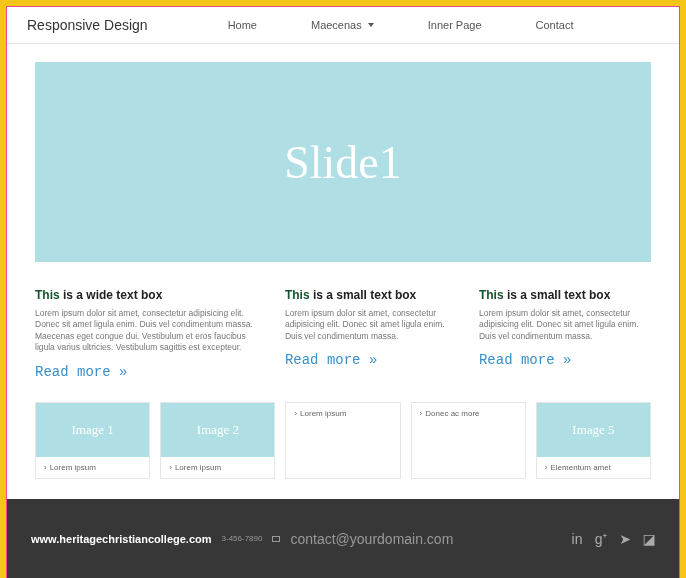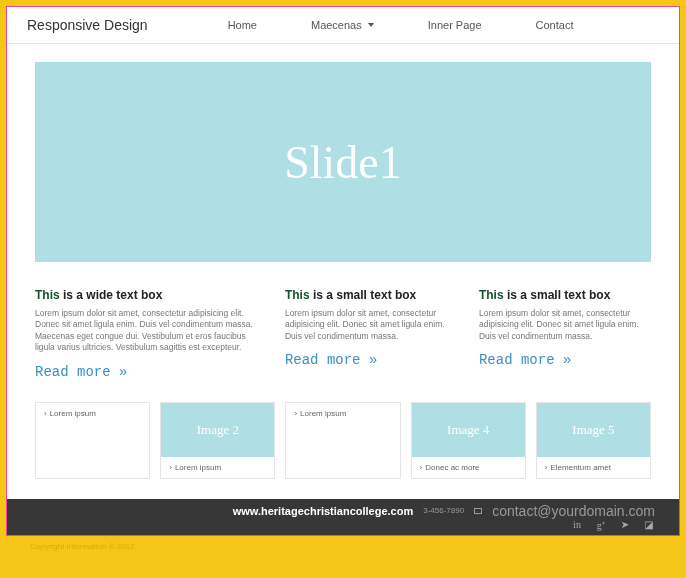--- a/index.html
+++ b/index.html
@@ -19,27 +19,27 @@
     .col h3 { font-size: 12px; font-weight: bold; color: #222; margin-bottom: 6px; }
     .col h3 .hl { color: #14532d; }
     .col p { font-size: 8.5px; color: #777; line-height: 1.35; margin-bottom: 10px; }
     .readmore { font-size: 14px; color: #3a8fc8; cursor: pointer; font-family: Liberation Mono, monospace; }
     .thumbs { display: flex; gap: 10px; }
     .thumb { flex: 1; border: 1px solid #e5e5e5; }
     .thumb-img { background: #afdfe4; height: 54px; display: flex; align-items: center; justify-content: center; }
     .thumb-label { font-family: Georgia, serif; font-size: 13px; color: #fff; }
     .thumb-cap { padding: 6px 8px; font-size: 8px; color: #666; display: flex; align-items: center; gap: 3px; }
     .chev { font-size: 8px; color: #666; }
-    .footer { background: #373737; padding: 4px 24px; display: flex; align-items: flex-end; justify-content: space-between; flex-direction: column; }
+    .footer { background: #373737; padding: 32px 24px; display: flex; align-items: center; justify-content: space-between; }
     .footer-left { display: flex; align-items: center; gap: 10px; }
     .domain { font-size: 11px; color: #fff; font-weight: bold; }
     .phone { font-size: 8px; color: #999; }
     .email { font-size: 14px; color: #999; display: flex; align-items: center; gap: 10px; }
     .social { display: flex; gap: 12px; color: #aaa; }
-    .social span { width: 12px; height: 12px; display: flex; align-items: center; justify-content: center; font-size: 10px; cursor: pointer; font-family: Liberation Serif, serif; }
+    .social span { width: 12px; height: 12px; display: flex; align-items: center; justify-content: center; font-size: 14px; cursor: pointer; }
     .copyright { padding: 6px 24px; font-size: 8px; color: #d6b000; background: #f5c518; }
     .env-icon { width: 8px; height: 6px; border: 1px solid #999; position: relative; display: inline-block; }
   </style>
 </head>
 <body>
 
 <div class="page">
   <div class="topbar">
     <div class="brand">Responsive Design</div>
     <div class="nav">
@@ -77,20 +77,23 @@
       </div>
       <div class="col col-small">
         <h3><span class="hl">This</span><span> is a small text box</span></h3>
         <p>Lorem ipsum dolor sit amet, consectetur adipisicing elit. Donec sit amet ligula enim. Duis vel condimentum massa.</p>
         <div class="readmore">Read more »</div>
       </div>
     </div>
 
     <div class="thumbs">
       <div class="thumb">
+        <div class="thumb-img">
+            <span class="thumb-label">Image 1</span>
+          </div>
         <div class="thumb-cap">
             <span class="chev">›</span>
             <span>Lorem ipsum</span>
           </div>
       </div>
       <div class="thumb">
         <div class="thumb-img">
             <span class="thumb-label">Image 2</span>
           </div>
         <div class="thumb-cap">
@@ -98,23 +101,20 @@
             <span>Lorem ipsum</span>
           </div>
       </div>
       <div class="thumb">
         <div class="thumb-cap">
             <span class="chev">›</span>
             <span>Lorem ipsum</span>
           </div>
       </div>
       <div class="thumb">
-        <div class="thumb-img">
-            <span class="thumb-label">Image 4</span>
-          </div>
         <div class="thumb-cap">
             <span class="chev">›</span>
             <span>Donec ac more</span>
           </div>
       </div>
       <div class="thumb">
         <div class="thumb-img">
             <span class="thumb-label">Image 5</span>
           </div>
         <div class="thumb-cap">

